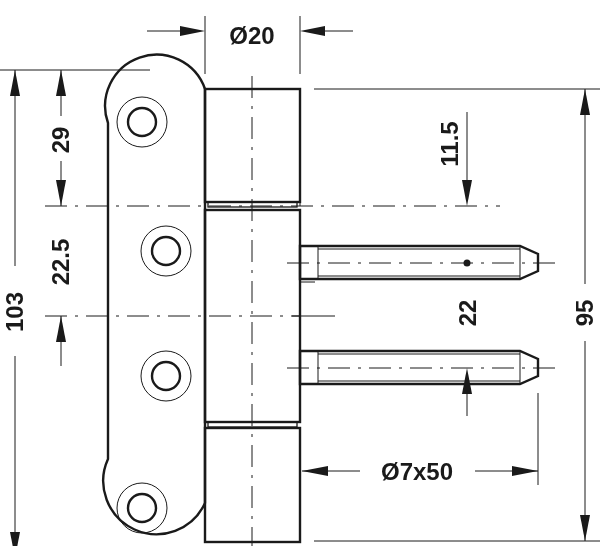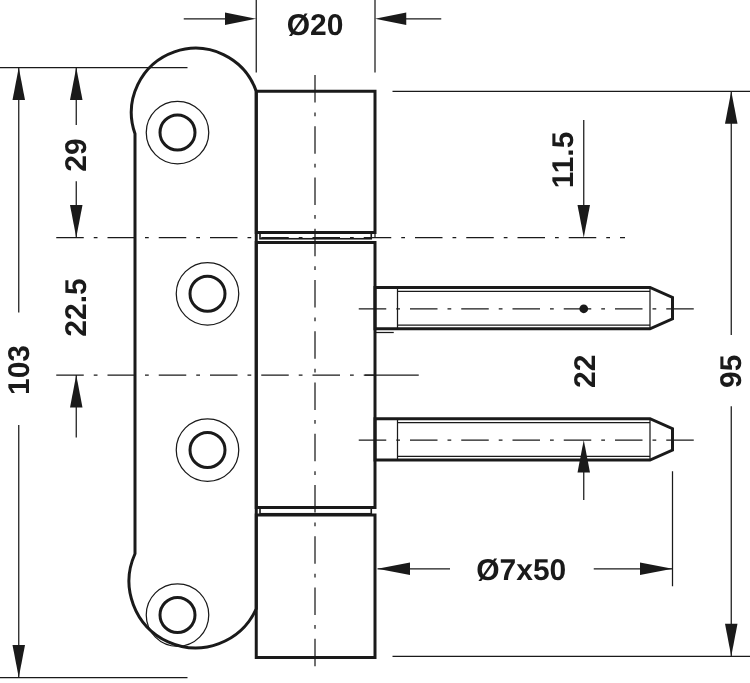--- a/index.html
+++ b/index.html
@@ -1,17 +1,17 @@
 <!DOCTYPE html>
 <html><head>
   <meta charset="utf-8">
   <style>
     html, body { margin: 0; padding: 0; background: #ffffff; }
     body { width: 600px; height: 546px; overflow: hidden; }
-    #drawing { position: absolute; left: 0; top: 0; width: 600px; height: 520px; }
+    #drawing { position: absolute; left: 0; top: 16px; width: 600px; height: 520px; }
     svg text { font-family: "Liberation Sans", "DejaVu Sans", sans-serif; font-weight: bold; fill: #1a1a1a; }
     .thick { stroke: #1a1a1a; stroke-width: 2.4; fill: none; }
     .med { stroke: #1a1a1a; stroke-width: 1.3; fill: none; }
     .thin { stroke: #1a1a1a; stroke-width: 1; fill: none; }
     .center { stroke: #1a1a1a; stroke-width: 1; fill: none; stroke-dasharray: 22 8 3 8; }
     .arrow { fill: #1a1a1a; stroke: none; }
   </style>
 </head>
 <body>
 

